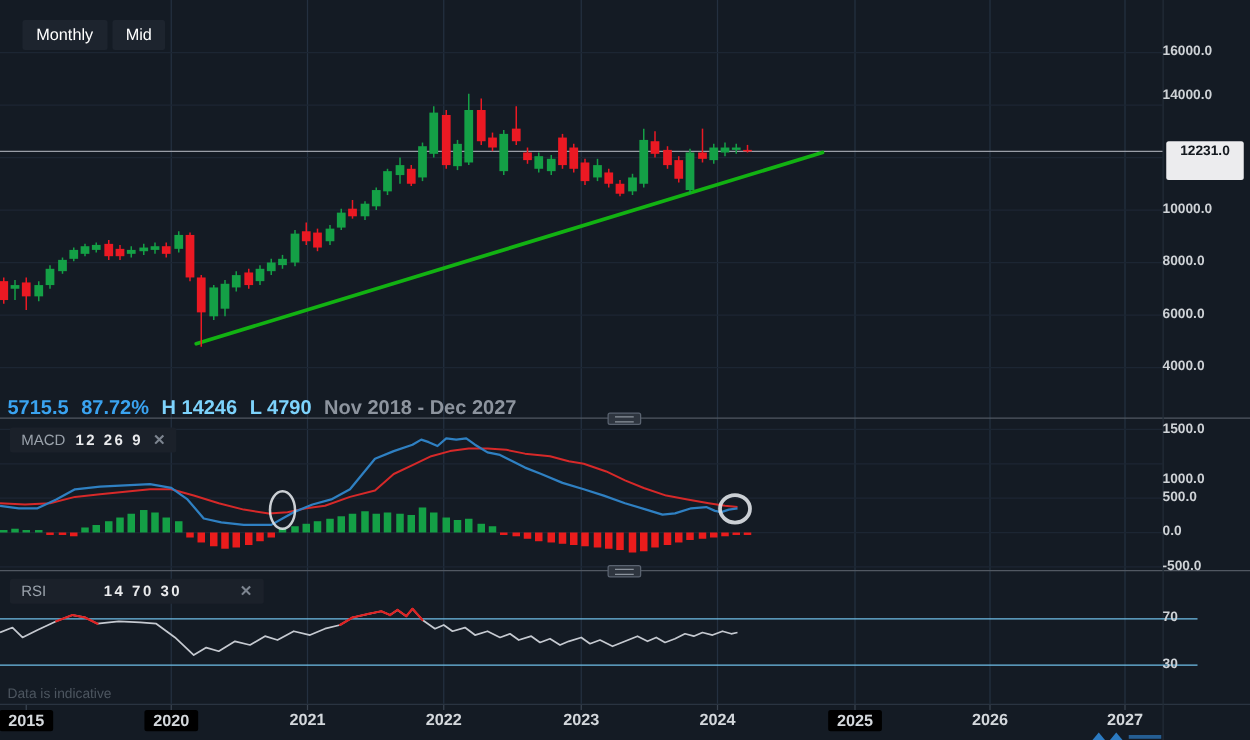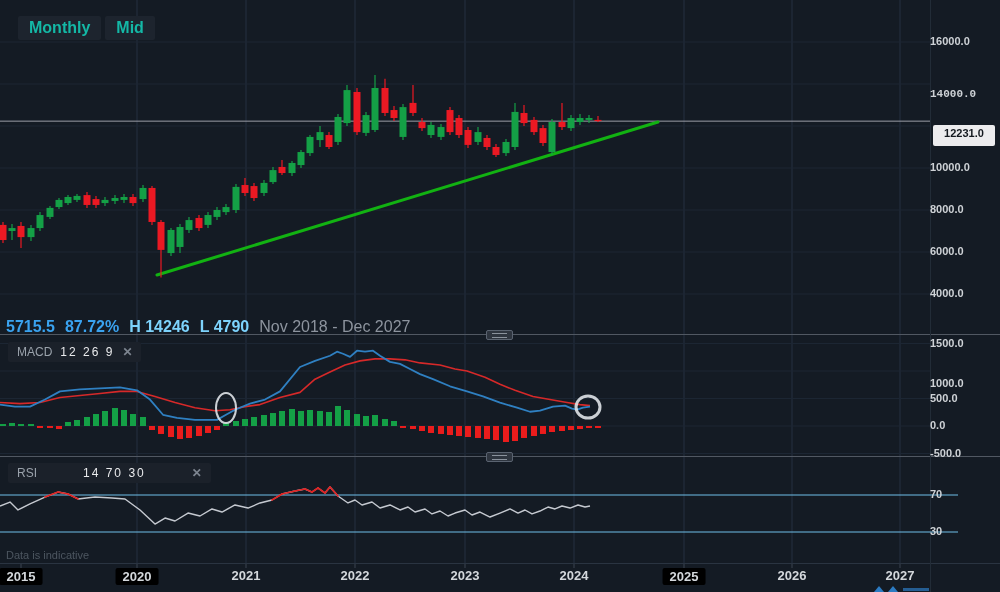--- a/index.html
+++ b/index.html
@@ -2,36 +2,36 @@
 <html><head>
 <meta charset="utf-8">
 <style>
   html,body{margin:0;padding:0;background:#0c1117;}
   .app{position:relative;width:1000px;height:592px;background:#141b24;overflow:hidden;
        font-family:"Liberation Sans",sans-serif;-webkit-font-smoothing:antialiased;}
   svg.chart{position:absolute;left:0;top:0;}
   .overlay{position:absolute;left:0;top:0;width:1000px;height:592px;pointer-events:none;}
   .overlay *{pointer-events:auto;}
   .btn-row{position:absolute;left:18px;top:16px;display:flex;gap:4px;}
-  .btn{background:#1d242e;color:#14b8a6;font-size:16px;padding:4px 11px;border-radius:2px;
-       cursor:pointer;line-height:16px;font-weight:bold;}
+  .btn{background:#1d242e;color:#ffffff;font-size:13px;padding:4px 11px;border-radius:2px;
+       cursor:pointer;line-height:16px;}
   .status{position:absolute;left:6px;top:318px;display:flex;gap:10px;font-size:16px;font-weight:700;
           align-items:baseline;white-space:nowrap;}
   .status .blue{color:#3aa3f0;}
   .status .white{color:#7dd3fc;}
-  .status .gray{color:#8d949e;font-weight:400;}
+  .status .gray{color:#8d949e;font-weight:700;}
   .ind-label{position:absolute;display:inline-flex;align-items:center;gap:8px;background:#1b212a;
              border-radius:2px;padding:3px 9px;font-size:12px;white-space:nowrap;cursor:pointer;}
   .ind-label .name{color:#9aa2ab;}
-  .ind-label .params{color:#e9eaec;font-weight:400;letter-spacing:2px;}
+  .ind-label .params{color:#e9eaec;font-weight:700;letter-spacing:2px;}
   .ind-label .x{color:#7d8590;font-size:12px;font-weight:700;cursor:pointer;}
   .axis-label{position:absolute;left:930px;width:66px;text-align:left;padding-right:8px;
               box-sizing:border-box;font-size:11px;font-weight:700;color:#ced2d6;}
-  .badge{position:absolute;left:933px;width:62px;height:21px;background:#ececee;color:#14191f;
-         border-radius:2px;font-size:11px;font-weight:700;text-align:center;line-height:17px;margin-top:12px;}
+  .badge{position:absolute;left:933px;width:62px;height:31px;background:#ececee;color:#14191f;
+         border-radius:2px;font-size:11px;font-weight:700;text-align:center;line-height:17px;}
   .year{position:absolute;transform:translateX(-50%);top:568px;font-size:13px;font-weight:700;
         color:#d4d8dc;}
   .year.boxed{background:#000000;padding:1px 7px;border-radius:2px;}
   .watermark{position:absolute;left:6px;top:549px;font-size:11px;color:#4d5660;}
   .handle{position:absolute;left:486px;width:27px;height:10px;background:#2e353f;
           border:1px solid #5a6370;border-radius:2px;cursor:row-resize;box-sizing:border-box;}
   .handle i{display:block;margin:2px 5px 0 5px;height:3px;border-top:1px solid #8a929c;
             border-bottom:1px solid #8a929c;}
 </style>
 </head>
@@ -326,21 +326,21 @@
     <div class="handle" style="top:452px;">
         <i></i>
       </div>
 
     <div class="badge" id="price-badge" style="top: 112.649px;">12231.0</div>
 
     <div class="watermark">Data is indicative</div>
 
     <div id="axis-labels">
         <div class="axis-label" style="top: 35px;">16000.0</div>
-        <div class="axis-label" style="top: 88px; font-family: Liberation Mono, monospace;">14000.0</div>
+        <div class="axis-label" style="top: 70px;">14000.0</div>
         <div class="axis-label" style="top: 161px;">10000.0</div>
         <div class="axis-label" style="top: 203px;">8000.0</div>
         <div class="axis-label" style="top: 245px;">6000.0</div>
         <div class="axis-label" style="top: 287px;">4000.0</div>
         <div class="axis-label" style="top: 336.5px;">1500.0</div>
         <div class="axis-label" style="top: 377px;">1000.0</div>
         <div class="axis-label" style="top: 391.5px;">500.0</div>
         <div class="axis-label" style="top: 419px;">0.0</div>
         <div class="axis-label" style="top: 446.5px;">-500.0</div>
         <div class="axis-label" style="top: 488px;">70</div>

